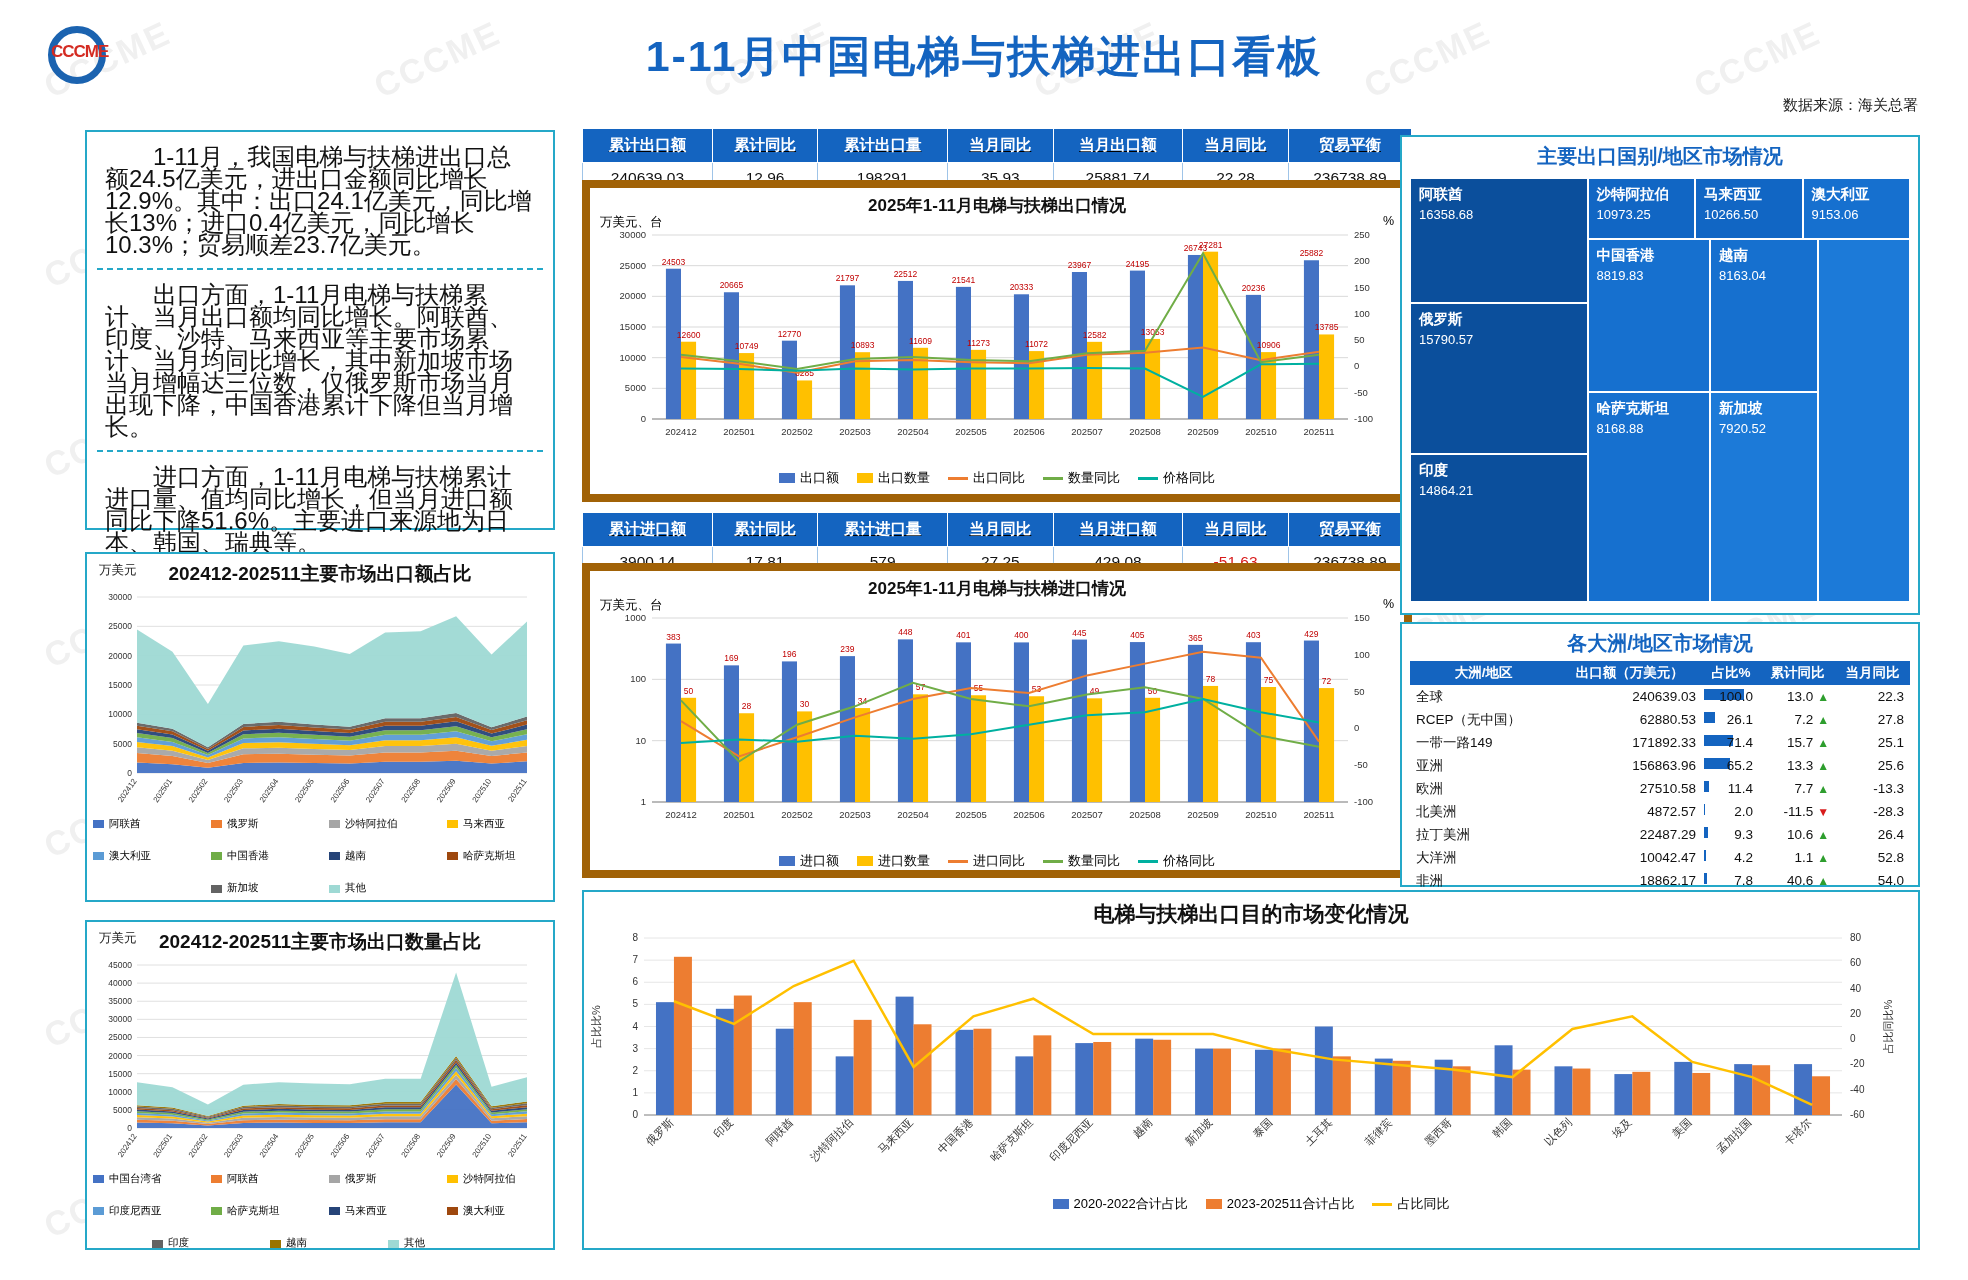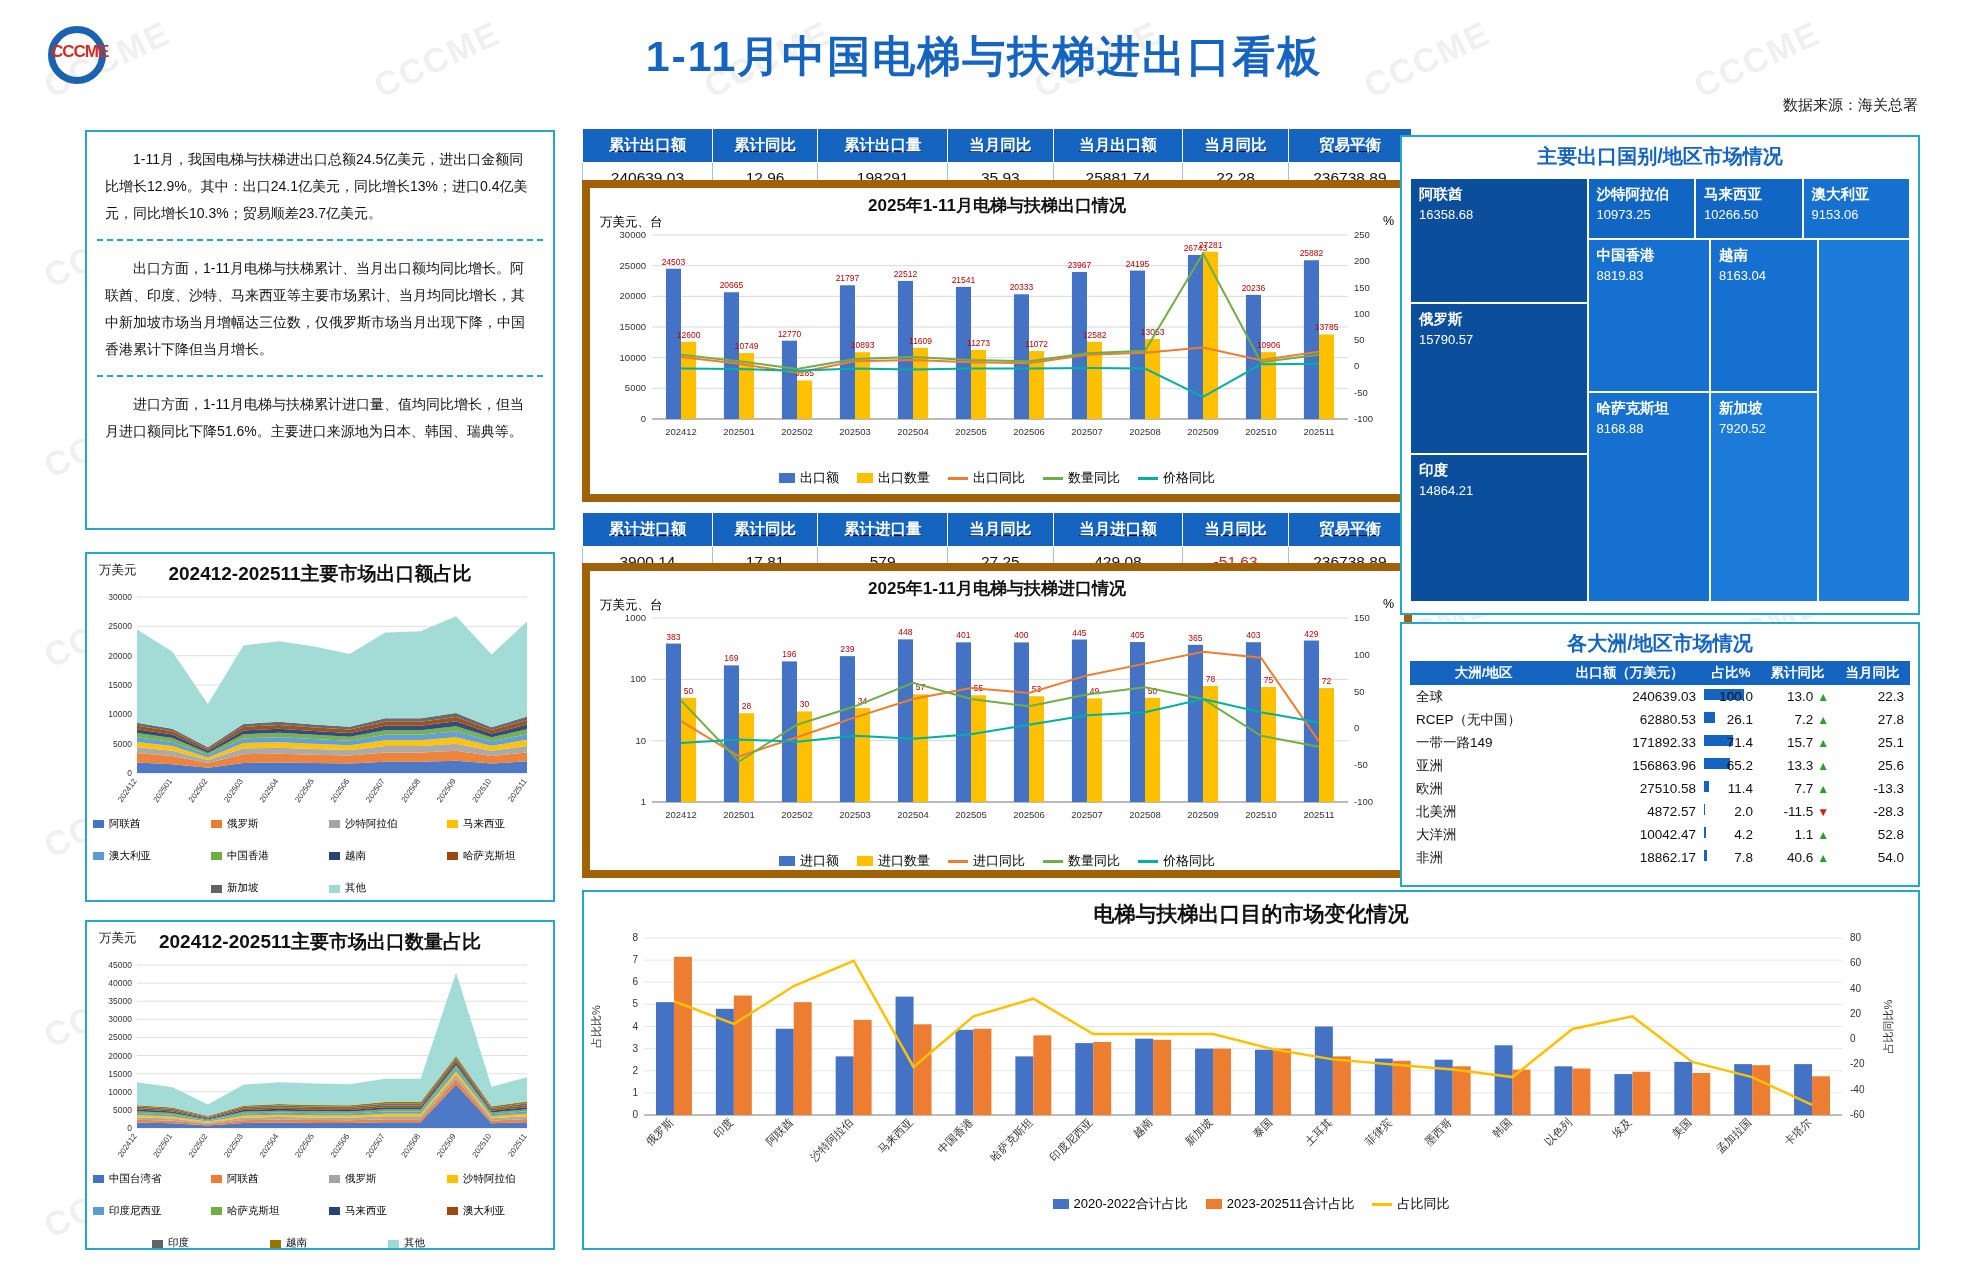--- a/index.html
+++ b/index.html
@@ -20,21 +20,21 @@
   .logo-gear { width:58px; height:58px; border-radius:50%; border:7px solid #1b63b0; position:absolute; left:0; top:0;}
   .logo-txt { position:absolute; left:3px; top:16px; color:#d42b22; font-weight:bold; font-size:17px; letter-spacing:-1px;}
   .logo-cn { color:#1a4f96; font-size:25px; font-weight:bold; letter-spacing:1px;}
   .logo-en { color:#1a4f96; font-size:10.5px; line-height:13px; font-family:"Liberation Serif", serif; }
 
   .main-title { position:absolute; left:0; top:28px; width:1968px; text-align:center; color:#1464c0; font-size:43px; font-weight:bold; letter-spacing:2px;}
   .src-note { position:absolute; right:50px; top:96px; font-size:15px; color:#222; }
 
   
   .txtbox { position:absolute; left:85px; top:130px; width:470px; height:400px; border:2px solid #25a8c8; background:#fff;}
-  .txtbox p { margin:0; padding:14px 18px 12px 18px; font-size:14px; line-height:27px; color:#111; text-indent:2em;}
+  .txtbox p { margin:0; padding:14px 18px 12px 18px; font-size:24px; line-height:22px; color:#111; text-indent:2em;}
   .dash { border-top:2px dashed #25a8c8; margin:0 10px; }
 
   .leftchart { position:absolute; border:2px solid #25a8c8; background:#fff;}
   #lc1 { left:85px; top:552px; width:470px; height:350px;}
   #lc2 { left:85px; top:920px; width:470px; height:330px;}
   .lc-title { text-align:center; font-size:19px; font-weight:bold; color:#111; padding-top:7px;}
   .lc-unit { position:absolute; left:12px; top:8px; font-size:12.5px; color:#222;}
 
   
   .kpi { position:absolute; width:830px;text-decoration:underline; }
@@ -633,20 +633,30 @@
           </tr>
           <tr>
             <td class="l">北美洲</td>
             <td class="r">4872.57</td>
             <td class="bar-cell">
               <span class="bar-bg" style="width: 0.8px;"></span>
               <span class="bar-lbl">2.0</span>
             </td>
             <td class="r"><span>-11.5</span> <span class="down">▼</span></td>
             <td class="r"><span>-28.3</span></td>
+          </tr>
+          <tr>
+            <td class="l">拉丁美洲</td>
+            <td class="r">22487.29</td>
+            <td class="bar-cell">
+              <span class="bar-bg" style="width: 3.72px;"></span>
+              <span class="bar-lbl">9.3</span>
+            </td>
+            <td class="r"><span>10.6</span> <span class="up">▲</span></td>
+            <td class="r"><span>26.4</span></td>
           </tr>
           <tr>
             <td class="l">大洋洲</td>
             <td class="r">10042.47</td>
             <td class="bar-cell">
               <span class="bar-bg" style="width: 1.68px;"></span>
               <span class="bar-lbl">4.2</span>
             </td>
             <td class="r"><span>1.1</span> <span class="up">▲</span></td>
             <td class="r"><span>52.8</span></td>

